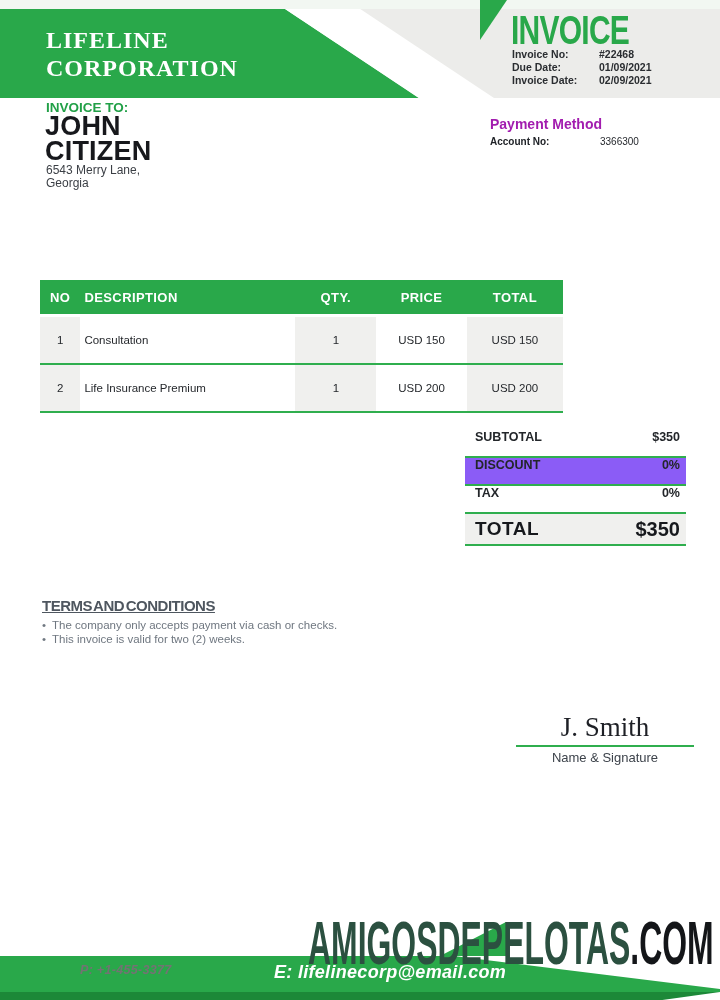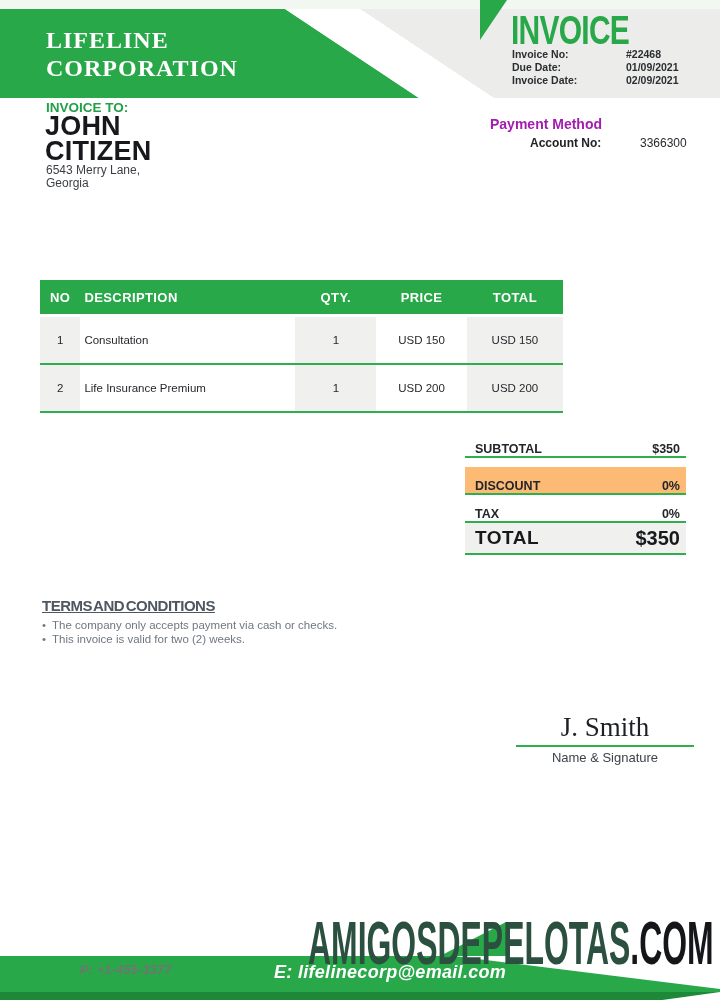--- a/index.html
+++ b/index.html
@@ -17,34 +17,34 @@
         clip-path:polygon(27% 0,100% 0,27% 100%);z-index:4;}
 
   .company{position:absolute;left:46px;top:26px;z-index:5;color:#ffffff;
         font-family:"Liberation Serif",serif;font-weight:700;font-size:24px;line-height:28px;
         letter-spacing:1px;}
 
   .inv-title{position:absolute;left:511px;top:10px;z-index:5;color:#29a84a;font-weight:700;
         font-size:40px;line-height:40px;letter-spacing:-1px;transform:scaleX(.75);
         transform-origin:left top;white-space:nowrap;}
   .inv-meta{position:absolute;left:512px;top:48px;z-index:5;}
-  .meta-row{display:flex;line-height:13px;font-size:10.5px;font-weight:700;color:#2a2d31;gap:27px;}
+  .meta-row{display:flex;line-height:13px;font-size:10.5px;font-weight:700;color:#2a2d31;}
   .meta-label{width:87px;}
   .meta-value{white-space:nowrap;}
 
   
   .billto-heading{position:absolute;left:46px;top:100px;font-size:13.5px;font-weight:700;color:#21a047;}
   .billto-name{position:absolute;left:45px;top:114px;font-size:27px;font-weight:700;color:#17181c;
         line-height:25px;letter-spacing:.2px;}
   .billto-address{position:absolute;left:46px;top:164px;font-size:12px;line-height:12.5px;color:#3b3f45;}
 
   
   .payment{position:absolute;left:490px;top:116px;width:220px;}
   .payment-heading{font-size:14px;font-weight:700;color:#a21caf;}
-  .pay-row{display:flex;font-size:12px;margin-left:40px;}
+  .pay-row{display:flex;font-size:10px;}
   .pay-row.r1{margin-top:4px;}
   .pay-row.r2{margin-top:16px;}
   .pay-label{width:110px;font-weight:700;color:#202328;}
   .pay-value{color:#26292e;}
 
   
   .items{position:absolute;left:40px;top:280px;width:523px;}
   .t-head{display:flex;height:34px;background:#29a84a;color:#ffffff;font-weight:700;
         font-size:13px;letter-spacing:.4px;align-items:center;}
   .t-body{margin-top:3px;}
@@ -53,24 +53,24 @@
   .c-no{width:50px;text-align:center;}
   .c-desc{width:265px;text-align:left;padding-left:4px;box-sizing:border-box;}
   .c-qty{width:100px;text-align:center;}
   .c-price{width:112px;text-align:center;}
   .c-total{width:119px;text-align:center;}
   .t-row .shade{background:#f0f0ee;align-self:stretch;display:flex;align-items:center;justify-content:center;}
   .t-row .c-desc{align-self:stretch;display:flex;align-items:center;}
 
   
   .summary{position:absolute;left:465px;top:430px;width:221px;}
-  .s-row{display:flex;justify-content:space-between;align-items:flex-end;height:28px;
+  .s-row{display:flex;justify-content:space-between;align-items:flex-start;height:28px;
         border-bottom:2px solid #2fae4e;box-sizing:border-box;padding:0 6px 0 10px;
         font-size:12.5px;font-weight:700;color:#23262a;}
-  .s-row.alt{background:#fdba74;margin-top:9px;}
+  .s-row.alt{background:#8b5cf6;}
   .s-total{display:flex;justify-content:space-between;align-items:center;height:32px;
         border-bottom:2px solid #2fae4e;box-sizing:border-box;padding:0 6px 0 10px;
         background:#f0f0ee;color:#17191d;}
   .s-total .lbl{font-size:19px;font-weight:700;letter-spacing:.5px;}
   .s-total .val{font-size:20px;font-weight:700;}
 
   
   .terms{position:absolute;left:42px;top:597px;width:420px;}
   .terms-heading{font-size:15px;font-weight:700;color:#4e565f;letter-spacing:-.5px;word-spacing:-2px;text-decoration:underline;}
   .terms-list{margin-top:4px;}

